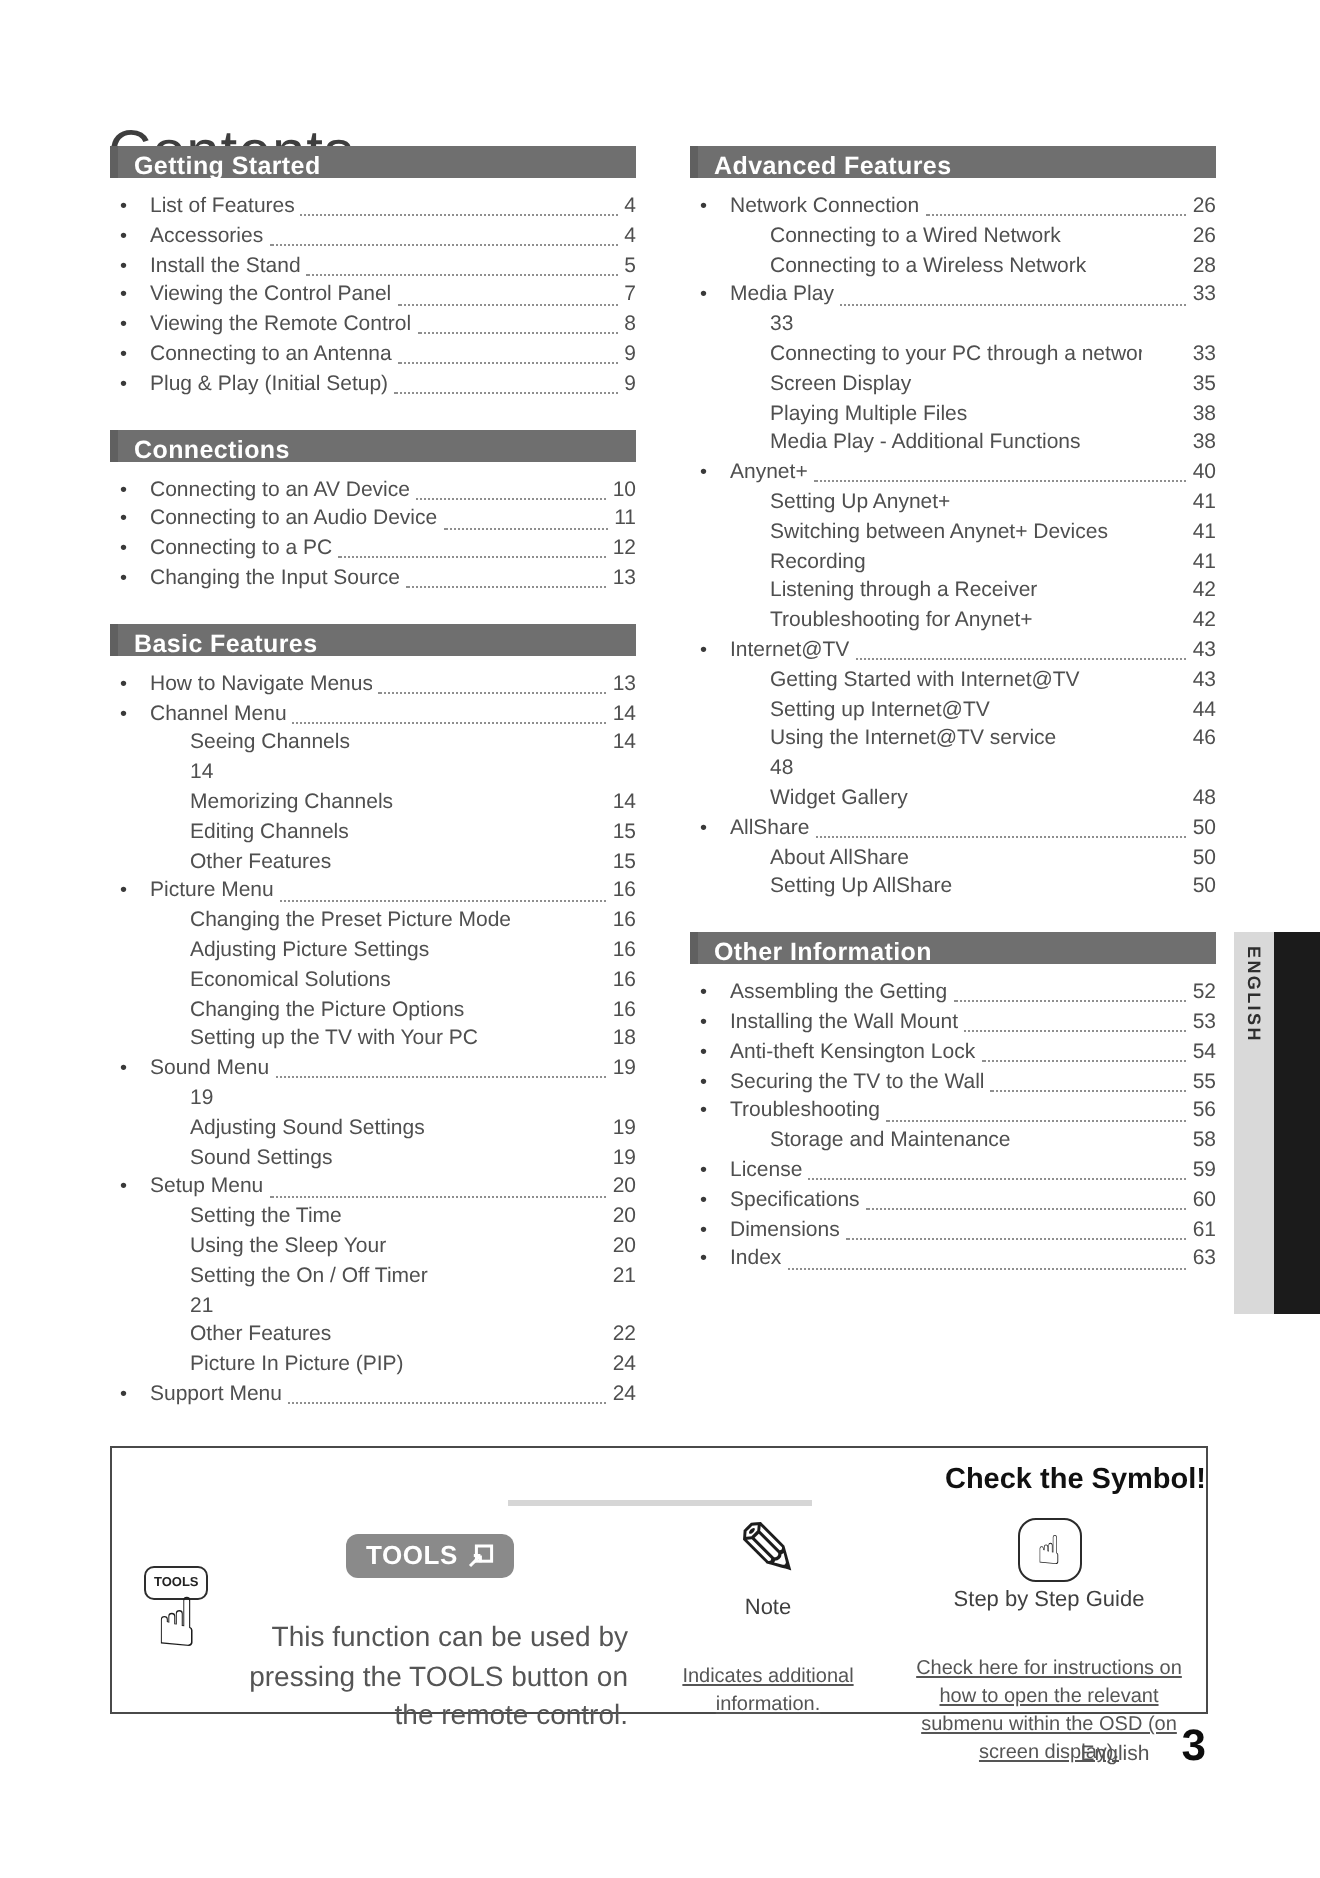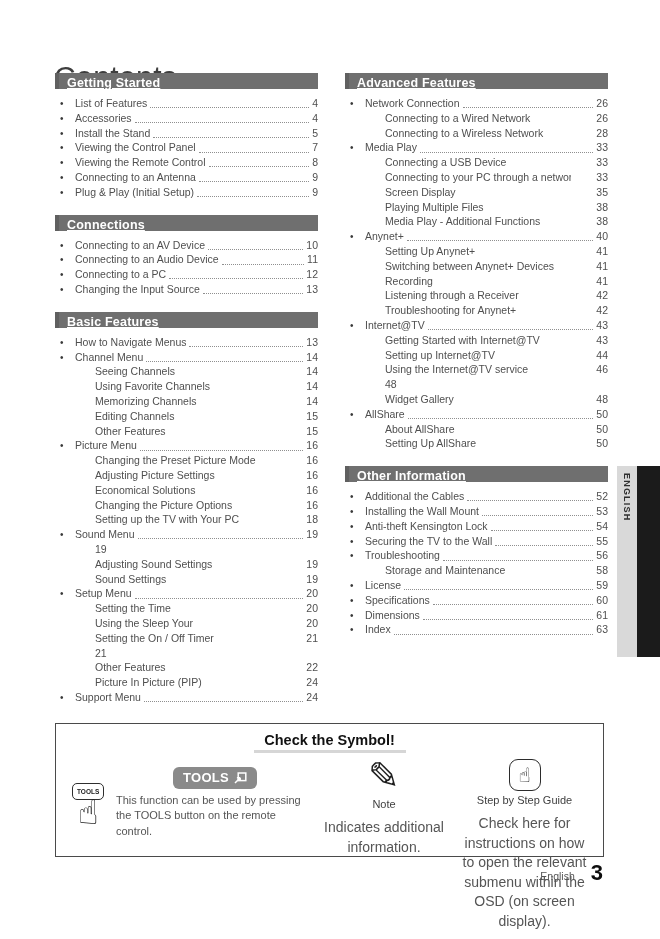--- a/index.html
+++ b/index.html
@@ -13,70 +13,70 @@
     font-size:30px; font-weight:300; color:#3e3e3e; letter-spacing:0.4px;margin-top:32px;
   }
   .toc-col { position:absolute; top:73px; width:263px; }
   .toc-col.left  { left:55px; }
   .toc-col.right { left:345px; }
   .toc-section { margin-bottom:14px; }
   .sec-header {
     background:#6f6f6f; border-left:4px solid #606060;
     color:#fff; font-size:12.5px; font-weight:bold;
     height:16px; line-height:20px; padding-left:8px;
-    box-sizing:border-box; margin-bottom:8px; letter-spacing:0.2px;text-decoration:underline;
+    box-sizing:border-box; margin-bottom:8px; letter-spacing:0.2px;
   }
   .toc-item {
     display:flex; align-items:baseline; height:14.8px;
     font-size:10.5px; color:#4f4f4f; white-space:nowrap;
   }
   .toc-item .bullet { width:20px; padding-left:5px; box-sizing:border-box; color:#3a3a3a; font-size:10px; }
   .toc-item .label { overflow:hidden; }
   .toc-item .leader {
     flex:1; align-self:flex-end; height:1px;
     border-bottom:1px dotted #8f8f8f; margin:0 3px 3.5px 3px;
   }
   .toc-item .page { text-align:right; }
   .toc-item.sub { padding-left:40px;gap:25px; }
   .toc-item.sub .label { flex:1; }
 
   .symbol-box {
     position:absolute; left:55px; top:723px; width:549px; height:134px;
     border:1px solid #4a4a4a; box-sizing:border-box; background:#fff;
   }
-  .sb-title { text-align:center; font-size:14.5px; font-weight:bold; color:#111; margin-top:8px; }
+  .sb-title { text-align:right; font-size:14.5px; font-weight:bold; color:#111; margin-top:8px; }
   .sb-underline { width:152px; height:3px; background:#d6d6d6; margin:2px auto 0; }
   .sb-cols { display:flex; margin-top:2px; padding:0 8px; }
   .sb-col1 { width:250px; position:relative; }
   .sb-col2 { width:140px; text-align:center; }
   .sb-col3 { flex:1; text-align:center; }
   .badge-wrap { text-align:center; margin-left:52px; margin-top:12px; }
   .tools-badge {
     display:inline-flex; align-items:center; gap:5px;
     background:#8a8a8a; color:#fff; font-weight:bold; font-size:13px;
     border-radius:6px; padding:3px 10px 4px 10px; letter-spacing:0.3px;
   }
   .tools-desc {
-    margin-left:52px; text-align:left; font-size:11px; color:#555;
-    margin-top:4px; line-height:1.4;
+    margin-left:52px; text-align:right; font-size:14px; color:#555;
+    margin-top:20px; line-height:1.4;
   }
   .hand-icon { position:absolute; left:4px; top:28px; width:54px; height:72px; }
   .hand-key {
     position:absolute; left:4px; top:0; border:1.5px solid #2e2e2e; border-radius:5px;
     font-size:6.5px; font-weight:bold; color:#222; padding:4px 4px; background:#fff; z-index:1;
   }
   .hand-finger { position:absolute; left:10px; top:9px; font-size:34px; color:#1d1d1d; z-index:2; }
   .sb-icon { font-size:38px; line-height:1; color:#1d1d1d; display:inline-block; margin-top:2px; }
   .press-box {
     width:32px; height:32px; border:1.6px solid #2b2b2b; border-radius:9px;
     display:inline-flex; align-items:center; justify-content:center;
     font-size:20px; color:#1d1d1d; margin-top:4px; box-sizing:border-box;
   }
   .sb-label { font-size:11px; color:#3f3f3f; margin-top:3px; }
-  .sb-desc { font-size:14px; color:#555; margin-top:8px; line-height:1.4; padding:0 4px; }
+  .sb-desc { font-size:10px; color:#555; margin-top:22px; line-height:1.4; padding:0 4px;text-decoration:underline; }
 
   .footer { position:absolute; top:860px; right:57px; display:flex; align-items:baseline; gap:16px; }
   .footer-lang { font-size:10.5px; color:#555; }
   .footer-page { font-size:22px; font-weight:bold; color:#0d0d0d; }
 
   .side-tab { position:absolute; right:0; top:466px; height:191px; display:flex; }
   .side-tab-gray { width:20px; background:#d9d9d9; display:flex; justify-content:center; }
   .side-tab-gray span {
     writing-mode:vertical-rl; font-size:9px; font-weight:bold; color:#2e2e2e;
     letter-spacing:1.2px; padding-top:7px;
@@ -173,21 +173,20 @@
         <span class="bullet">•</span>
         <span class="label">Channel Menu</span>
         <span class="leader"></span>
         <span class="page">14</span>
       </div>
       <div class="toc-item sub">
         <span class="label">Seeing Channels</span>
         <span class="page">14</span>
       </div>
       <div class="toc-item sub">
-        <span class="label">Using Favorite Channels</span>
         <span class="page">14</span>
       </div>
       <div class="toc-item sub">
         <span class="label">Memorizing Channels</span>
         <span class="page">14</span>
       </div>
       <div class="toc-item sub">
         <span class="label">Editing Channels</span>
         <span class="page">15</span>
       </div>
@@ -292,21 +291,20 @@
         <span class="label">Connecting to a Wireless Network</span>
         <span class="page">28</span>
       </div>
       <div class="toc-item">
         <span class="bullet">•</span>
         <span class="label">Media Play</span>
         <span class="leader"></span>
         <span class="page">33</span>
       </div>
       <div class="toc-item sub">
-        <span class="label">Connecting a USB Device</span>
         <span class="page">33</span>
       </div>
       <div class="toc-item sub">
         <span class="label">Connecting to your PC through a network</span>
         <span class="page">33</span>
       </div>
       <div class="toc-item sub">
         <span class="label">Screen Display</span>
         <span class="page">35</span>
       </div>
@@ -381,21 +379,21 @@
       </div>
       <div class="toc-item sub">
         <span class="label">Setting Up AllShare</span>
         <span class="page">50</span>
       </div>
     </section>
     <section class="toc-section">
       <div class="sec-header">Other Information</div>
       <div class="toc-item">
         <span class="bullet">•</span>
-        <span class="label">Additional the Cables</span>
+        <span class="label">Assembling the Getting</span>
         <span class="leader"></span>
         <span class="page">52</span>
       </div>
       <div class="toc-item">
         <span class="bullet">•</span>
         <span class="label">Installing the Wall Mount</span>
         <span class="leader"></span>
         <span class="page">53</span>
       </div>
       <div class="toc-item">

